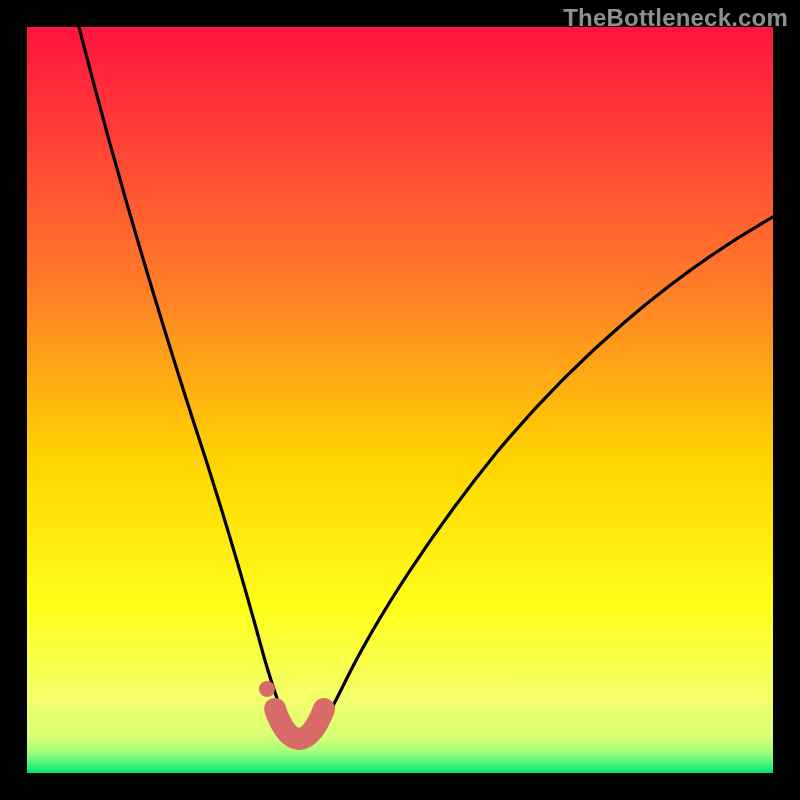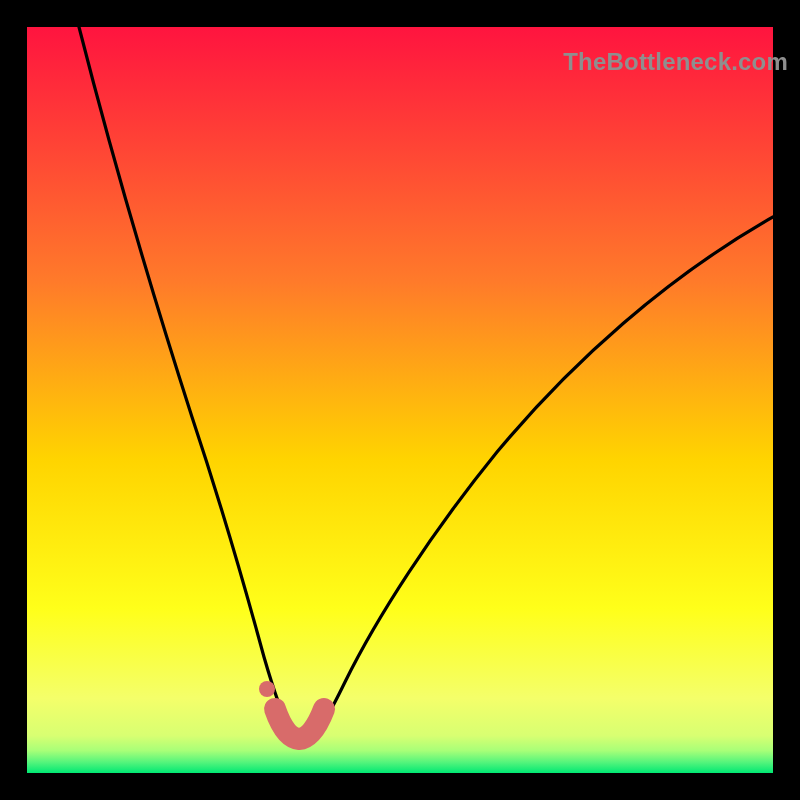--- a/index.html
+++ b/index.html
@@ -27,21 +27,20 @@
     height: 746px;
   }
   .attribution {
     position: absolute;
     top: 4px;
     right: 12px;
     font-size: 24px;
     font-weight: 600;
     color: #8f8f8f;
     letter-spacing: 0.2px;
-    margin-top: 44px;
   }
 </style>
 </head>
 <body>
 
 <div class="frame">
   <svg class="plot-area" viewBox="0 0 746 746">
     <defs>
       <linearGradient id="bg-grad" x1="0" y1="0" x2="0" y2="1">
         <stop offset="0%" stop-color="#ff143f"></stop>

